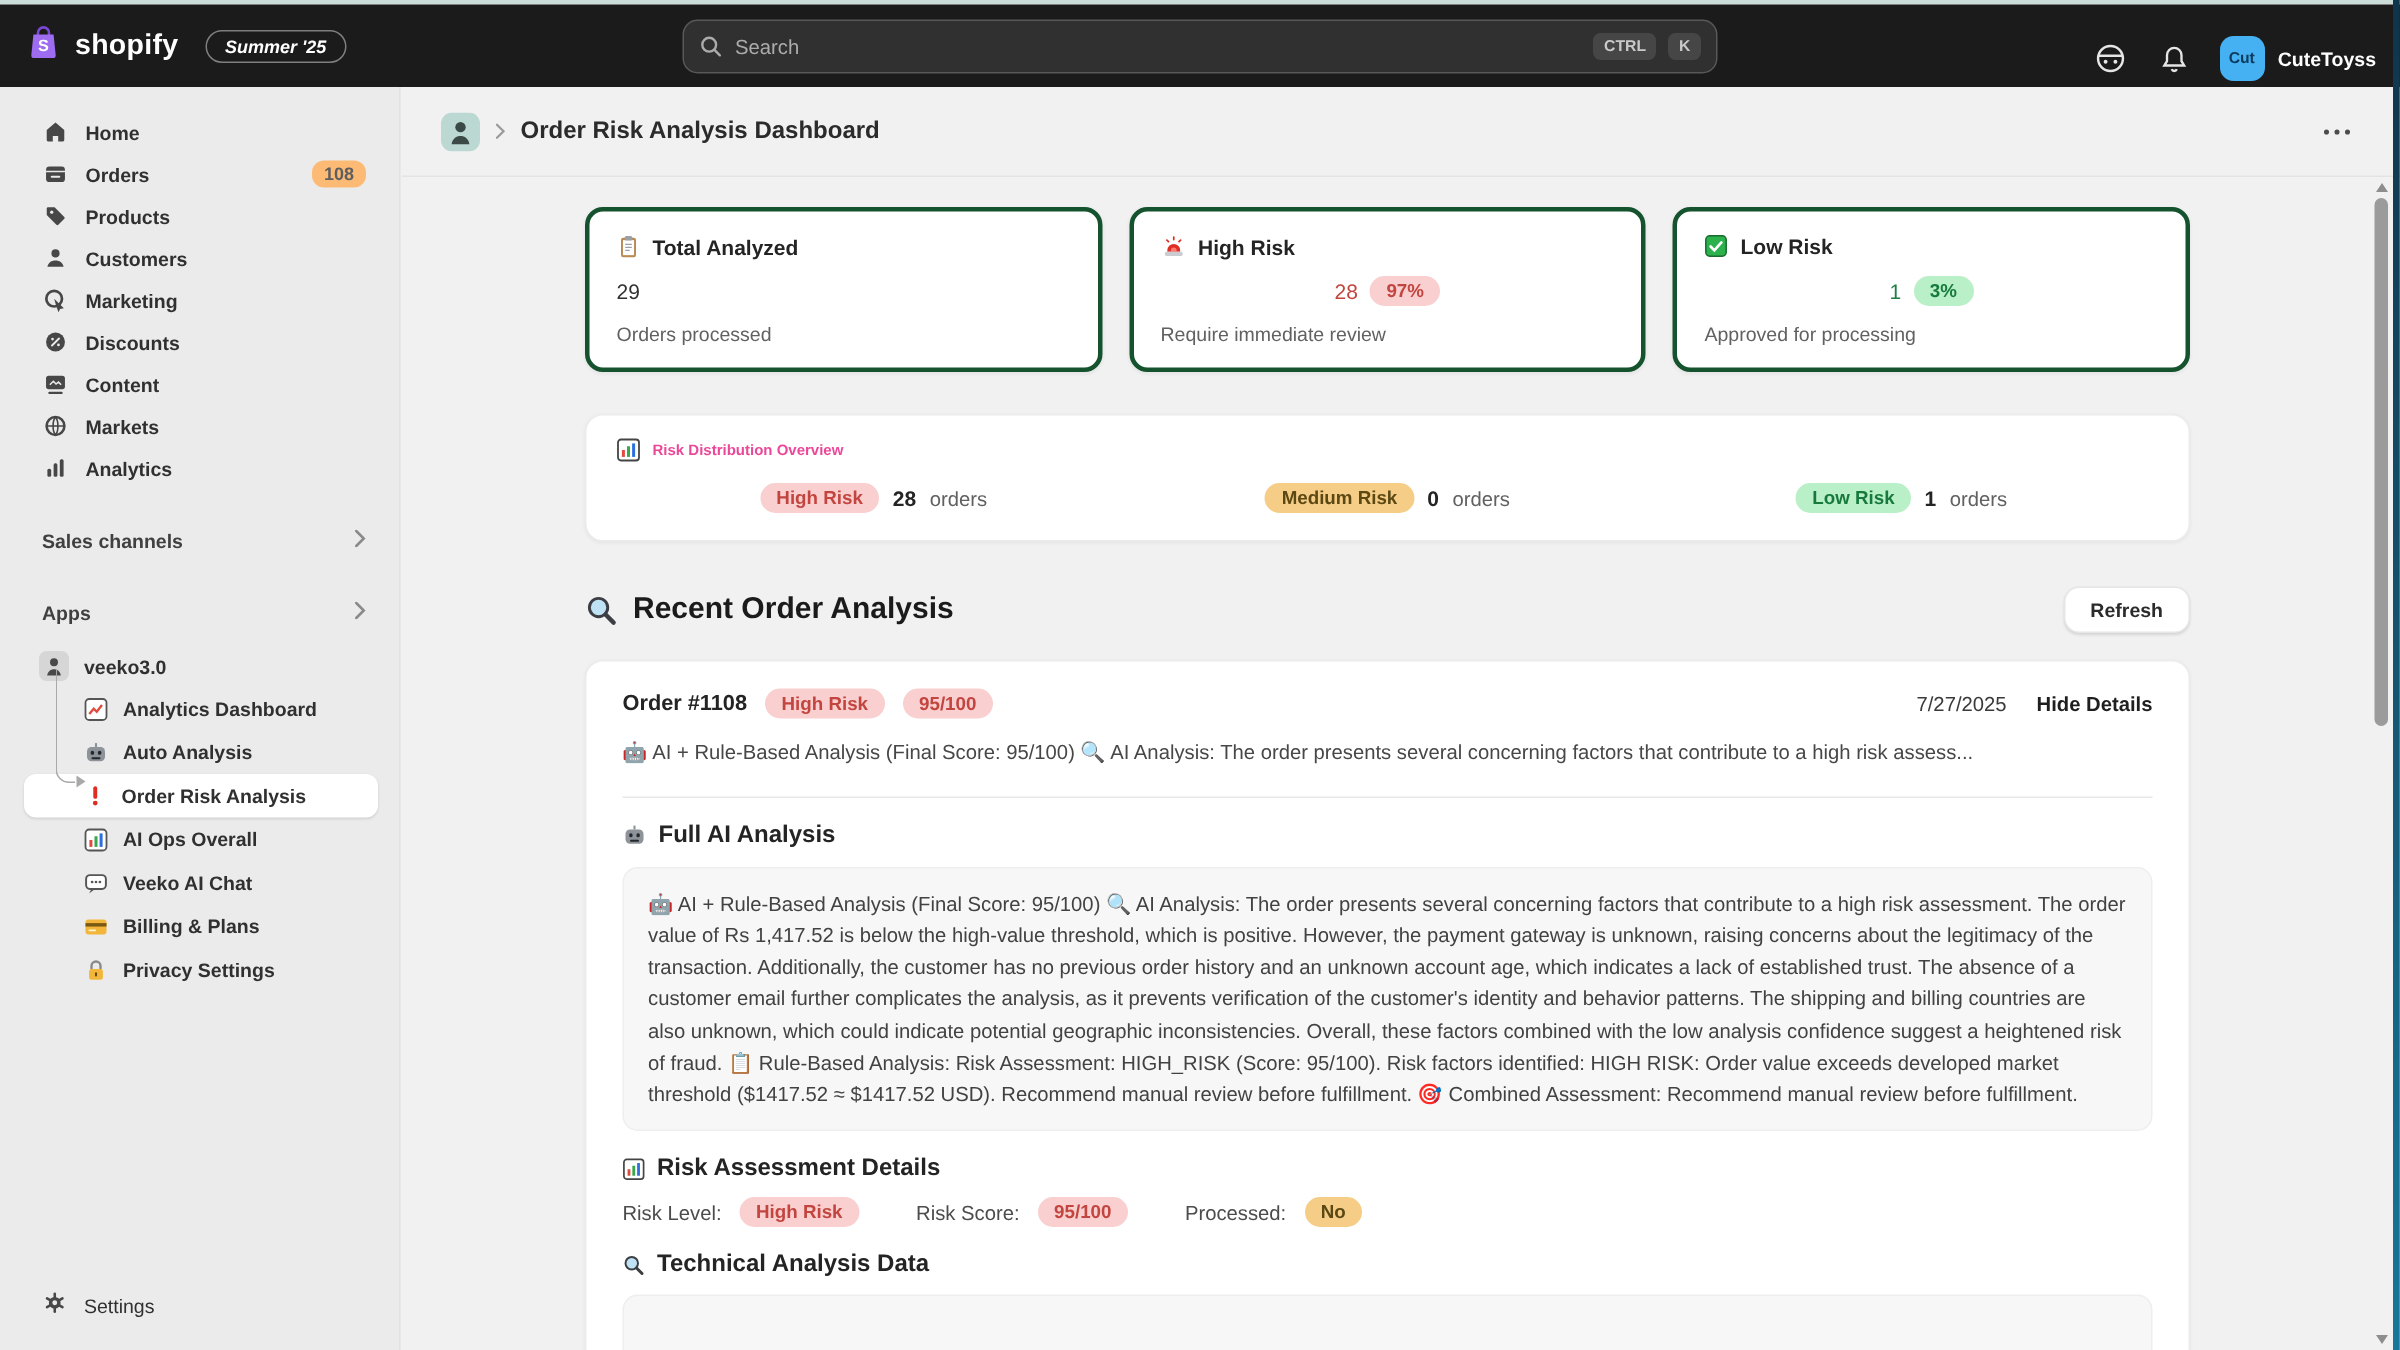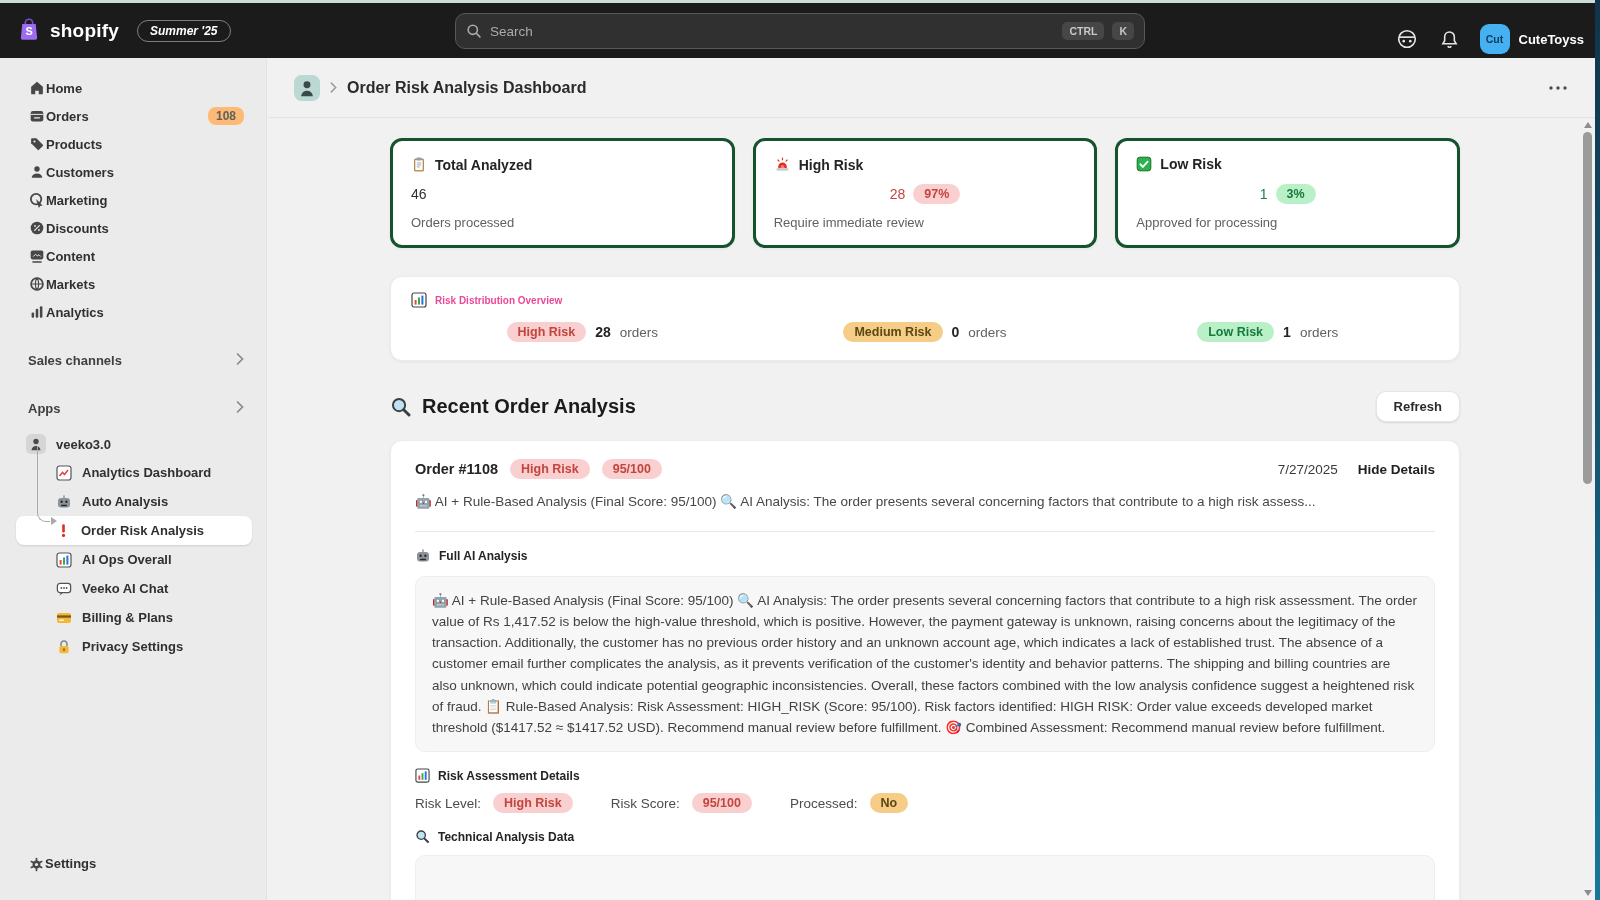--- a/index.html
+++ b/index.html
@@ -18,31 +18,31 @@
   .searchbar input { flex:1; background:transparent; border:none; outline:none; color:#dcdcdc; font-size:13.5px; font-family:"Liberation Sans", sans-serif; }
   .searchbar input::placeholder { color:#ababab; }
   .kbd { background:#464646; color:#c9c9c9; border-radius:5px; padding:3px 7px; font-size:10.5px; font-weight:bold; }
   .top-right { position:absolute; right:16px; top:0; height:72px; display:flex; align-items:center; gap:20px; }
   .profile { display:flex; align-items:center; gap:9px; cursor:pointer; }
   .avatar { width:30px; height:30px; border-radius:9px; background:#45b1f2; color:#0a3b5c; font-size:10.5px; font-weight:bold; display:flex; align-items:center; justify-content:center; }
   .store-name { color:#fff; font-size:13px; font-weight:bold; }
 
   
   .sidebar { position:absolute; left:0; top:58px; bottom:0; width:267px; background:#ebebeb; border-right:1px solid #e2e2e2; padding-top:16px; }
-  .nav-item { height:28px; margin:0 14px 0 16px; padding:0 8px 0 12px; display:flex; align-items:center; font-size:13px; font-weight:600; color:#303030; border-radius:8px; cursor:pointer; }
+  .nav-item { height:28px; margin:0 14px 0 16px; padding:0 8px 0 12px; display:flex; align-items:center; gap:11px; font-size:13px; font-weight:600; color:#303030; border-radius:8px; cursor:pointer; }
   .nav-item .ic { width:18px; display:flex; justify-content:center; }
   .count-badge { margin-left:auto; background:#fdba74; color:#5e5e5e; font-size:12px; font-weight:600; border-radius:8px; padding:2px 8px; }
   .section-row { height:28px; margin:20px 14px 0 16px; padding:0 8px 0 12px; display:flex; align-items:center; font-size:13px; font-weight:600; color:#404040; cursor:pointer; }
   .section-row .chev { margin-left:auto; }
   .app-root { height:28px; margin:8px 14px 0 16px; padding:0 8px 0 10px; display:flex; align-items:center; gap:10px; font-size:13px; font-weight:600; color:#303030; cursor:pointer; }
   .sub-item { height:29px; margin:0 14px 0 16px; padding-left:40px; display:flex; align-items:center; gap:10px; font-size:13px; font-weight:600; color:#303030; border-radius:8px; cursor:pointer; }
   .sub-item.active { background:#fff; box-shadow:0 1px 2px rgba(0,0,0,.12); font-weight:bold; }
   .tree-connector { position:absolute; left:37px; top:388px; width:13px; height:76px; border-left:1.5px solid #a9a9a9; border-bottom:1.5px solid #a9a9a9; border-bottom-left-radius:9px; }
   .tree-arrow { position:absolute; left:51px; top:459px; width:0; height:0; border-top:4.5px solid transparent; border-bottom:4.5px solid transparent; border-left:6px solid #a9a9a9; }
-  .settings-row { position:absolute; bottom:16px; left:16px; right:14px; height:28px; padding:0 8px 0 12px; display:flex; align-items:flex-start; font-size:13px; font-weight:700; color:#303030; border-radius:8px; cursor:pointer; }
+  .settings-row { position:absolute; bottom:16px; left:16px; right:14px; height:28px; padding:0 8px 0 12px; display:flex; align-items:center; gap:11px; font-size:13px; font-weight:400; color:#303030; border-radius:8px; cursor:pointer; }
 
   
   .main { position:absolute; left:268px; top:58px; right:0; bottom:0; background:#f1f1f1; }
   .breadcrumb-row { height:60px; display:flex; align-items:center; padding:0 26px; border-bottom:1px solid #e3e3e3; }
   .bc-chev { margin:0 10px; display:flex; }
   .page-title { font-size:16px; font-weight:bold; color:#2b2b2b; }
   .more-btn { margin-left:auto; cursor:pointer; display:flex; padding:6px; }
 
   .content-col { width:1070px; margin-left:122px; padding-top:20px; }
 
@@ -71,21 +71,21 @@
   .refresh-btn { margin-left:auto; background:#fff; border:1px solid #e6e6e6; border-radius:10px; box-shadow:0 1px 2px rgba(0,0,0,.12); padding:7px 17px; font-size:13px; font-weight:bold; color:#2b2b2b; cursor:pointer; }
 
   .order-card { background:#fff; border:1px solid #ececec; border-radius:12px; box-shadow:0 1px 3px rgba(0,0,0,.06); padding:18px 24px 24px; margin-bottom:40px; }
   .order-head { display:flex; align-items:center; gap:12px; }
   .order-id { font-size:14.5px; font-weight:bold; color:#242424; }
   .order-head-right { margin-left:auto; display:flex; align-items:center; gap:20px; }
   .order-date { font-size:13.5px; color:#3a3a3a; }
   .toggle-details { font-size:13.5px; font-weight:bold; color:#1f1f1f; cursor:pointer; }
   .order-summary { margin-top:13px; font-size:13.5px; color:#474747; line-height:1.55; }
   .divider { border-top:1px solid #e8e8e8; margin:18px 0 16px; }
-  .sec-title { display:flex; align-items:center; gap:8px; font-size:12px; font-weight:bold; color:#242424; }
+  .sec-title { display:flex; align-items:center; gap:8px; font-size:16px; font-weight:bold; color:#242424; }
   .analysis-box { margin-top:12px; background:#f7f7f7; border:1px solid #eeeeee; border-radius:10px; padding:13px 16px; font-size:13.5px; color:#424242; line-height:1.57; }
   .fields-row { display:flex; align-items:center; gap:12px; margin:10px 0 16px; font-size:13.5px; color:#4c4c4c; }
   .fields-row .gap { width:14px; }
   .tech-box { margin-top:11px; background:#f7f7f7; border:1px solid #eeeeee; border-radius:10px; height:70px; }
   .mt16 { margin-top:16px; }
 
   
   .scrollbar { position:fixed; right:6px; top:120px; bottom:2px; width:12px; z-index:40; }
   .scroll-up { position:absolute; top:2px; left:2px; width:0; height:0; border-left:4.5px solid transparent; border-right:4.5px solid transparent; border-bottom:6px solid #8d8d8d; cursor:pointer; }
   .scroll-thumb { position:absolute; top:12px; left:1px; width:9px; height:352px; background:#9b9b9b; border-radius:6px; cursor:pointer; }
@@ -384,21 +384,21 @@
               <svg width="16" height="17" viewBox="0 0 16 16">
                 <rect x="3" y="2" width="10" height="13" rx="1.5" fill="#b98a52"></rect>
                 <rect x="4.3" y="3.6" width="7.4" height="10" fill="#fff"></rect>
                 <rect x="5.5" y=".9" width="5" height="3" rx="1" fill="#9aa0a6"></rect>
                 <path d="M5.8 6.4h4.4M5.8 8.4h4.4M5.8 10.4h3" stroke="#9aa0a6" stroke-width=".9"></path>
               </svg>
             </span>
           <span>Total Analyzed</span>
         </div>
         <div class="stat-value-row">
-          <span>46</span>
+          <span>29</span>
         </div>
         <div class="stat-sub">Orders processed</div>
       </div>
 
       <div class="stat-card">
         <div class="stat-title">
           <span style="display:flex;">
               <svg width="17" height="17" viewBox="0 0 16 16">
                 <path d="M8 2v1.5M3.7 3.8l1 1M12.3 3.8l-1 1" stroke="#e02d23" stroke-width="1.1" stroke-linecap="round"></path>
                 <path d="M4 10.2a4 4 0 0 1 8 0v1H4z" fill="#e02d23"></path>

